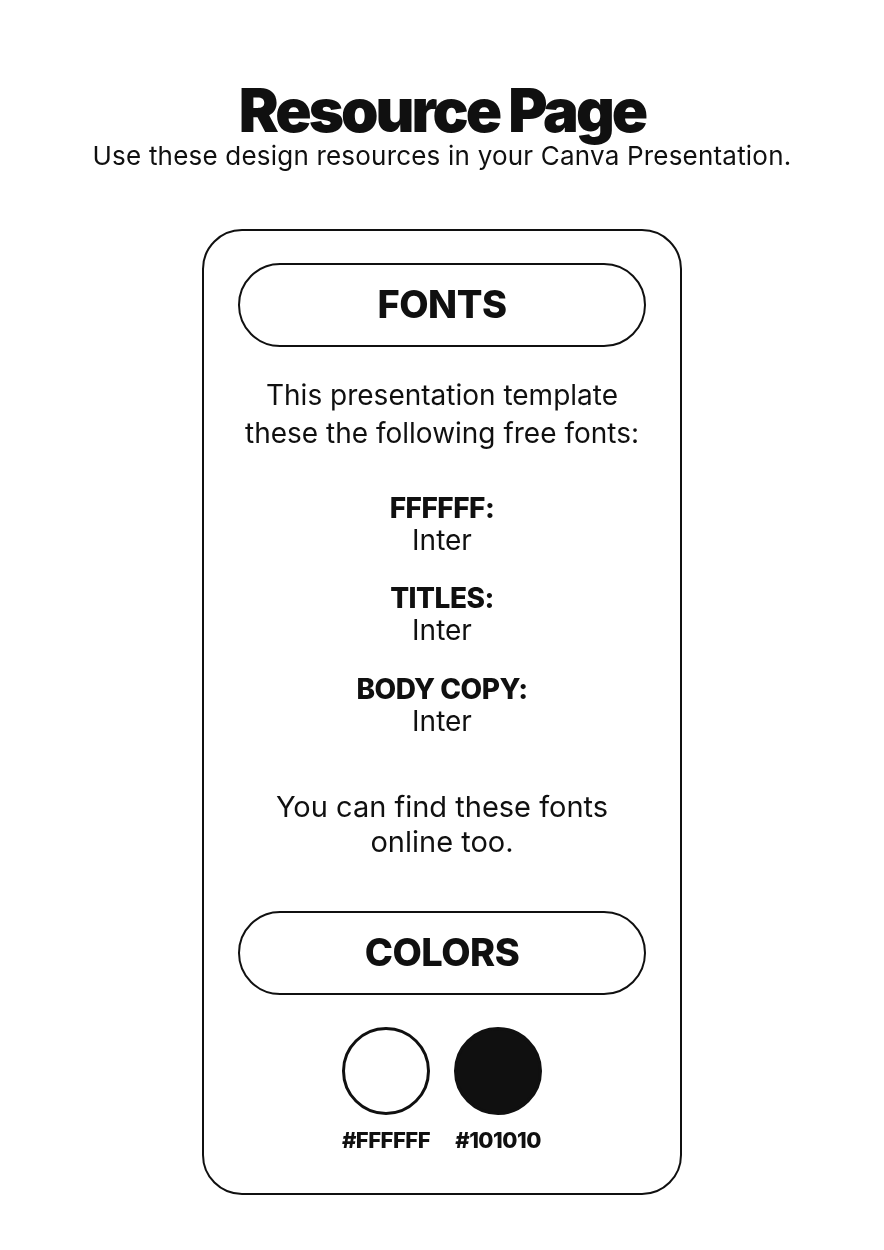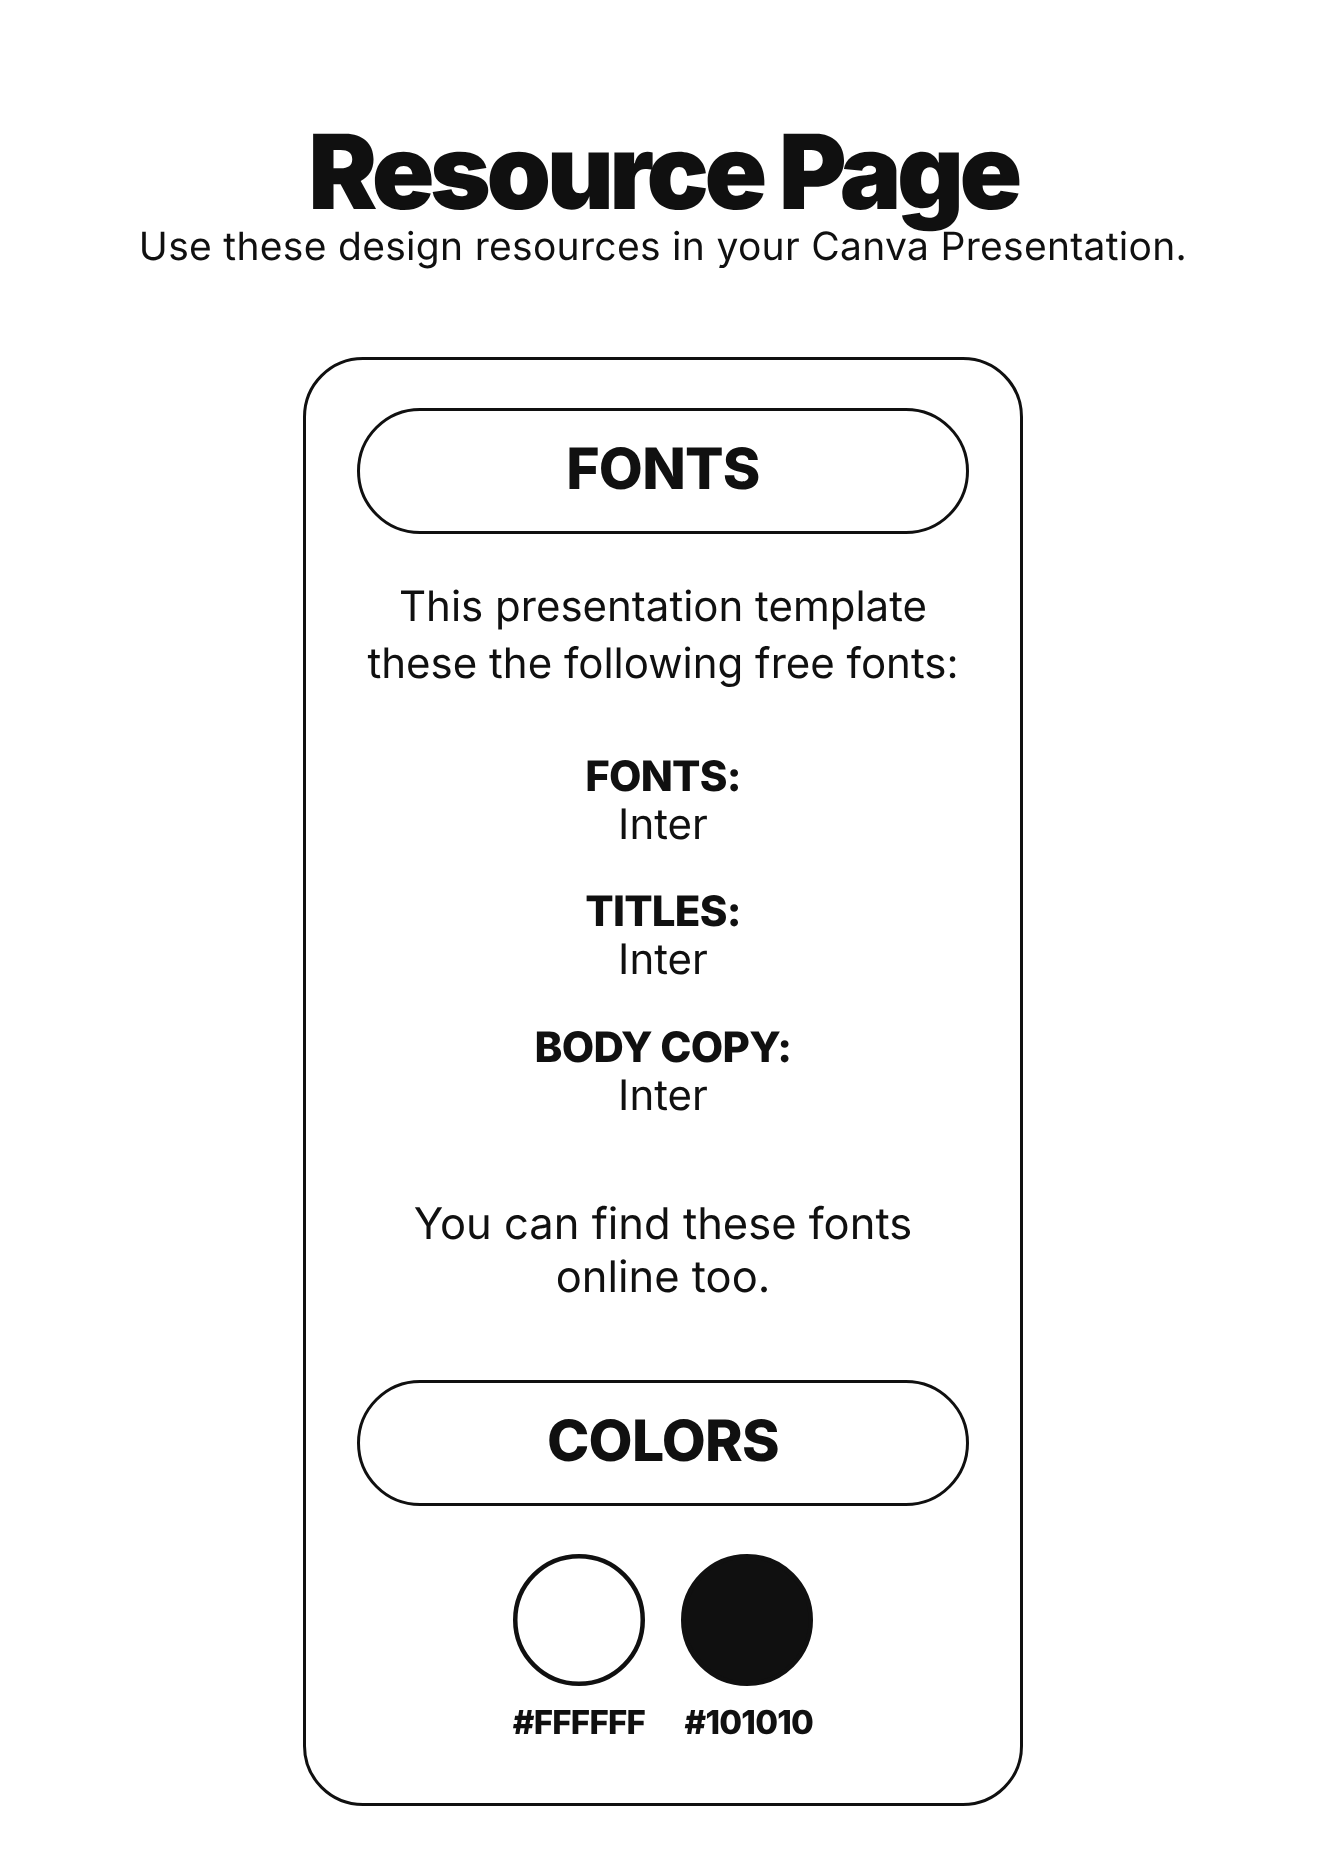--- a/index.html
+++ b/index.html
@@ -11,21 +11,21 @@
       font-family: 'Inter', -apple-system, BlinkMacSystemFont, 'Segoe UI', Helvetica, Arial, sans-serif;
       background: #ffffff;
       width: 884px;
       height: 1250px;
       display: flex;
       flex-direction: column;
       align-items: center;
       padding-top: 80px;
     }
     .page-title {
-      font-size: 69px;
+      font-size: 60px;
       font-weight: 900;
       color: #101010;
       letter-spacing: -3px;
       line-height: 1;
     }
     .page-subtitle {
       font-size: 26px;
       font-weight: 400;
       color: #101010;
       letter-spacing: 0.2px;
@@ -90,21 +90,21 @@
       margin-top: 52px;
     }
     .swatches {
       display: flex;
       gap: 24px;
       margin-top: 32px;
     }
     .swatch-item {
       display: flex;
       flex-direction: column;
-      align-items: flex-end;
+      align-items: center;
     }
     .swatch-circle {
       width: 88px;
       height: 88px;
       border-radius: 50%;
       border: 3px solid #101010;
     }
     .swatch-white {
       background: #ffffff;
     }
@@ -129,21 +129,21 @@
 
   <div class="section-header">FONTS</div>
 
   <div class="intro-text">
     <span>This presentation template</span><br>
     <span>these the following free fonts:</span>
   </div>
 
   <div class="font-list">
     <div class="font-item">
-      <div class="font-label">FONTS:</div>
+      <div class="font-label">FFFFFF:</div>
       <div class="font-value">Inter</div>
     </div>
     <div class="font-item">
       <div class="font-label">TITLES:</div>
       <div class="font-value">Inter</div>
     </div>
     <div class="font-item">
       <div class="font-label">BODY COPY:</div>
       <div class="font-value">Inter</div>
     </div>

